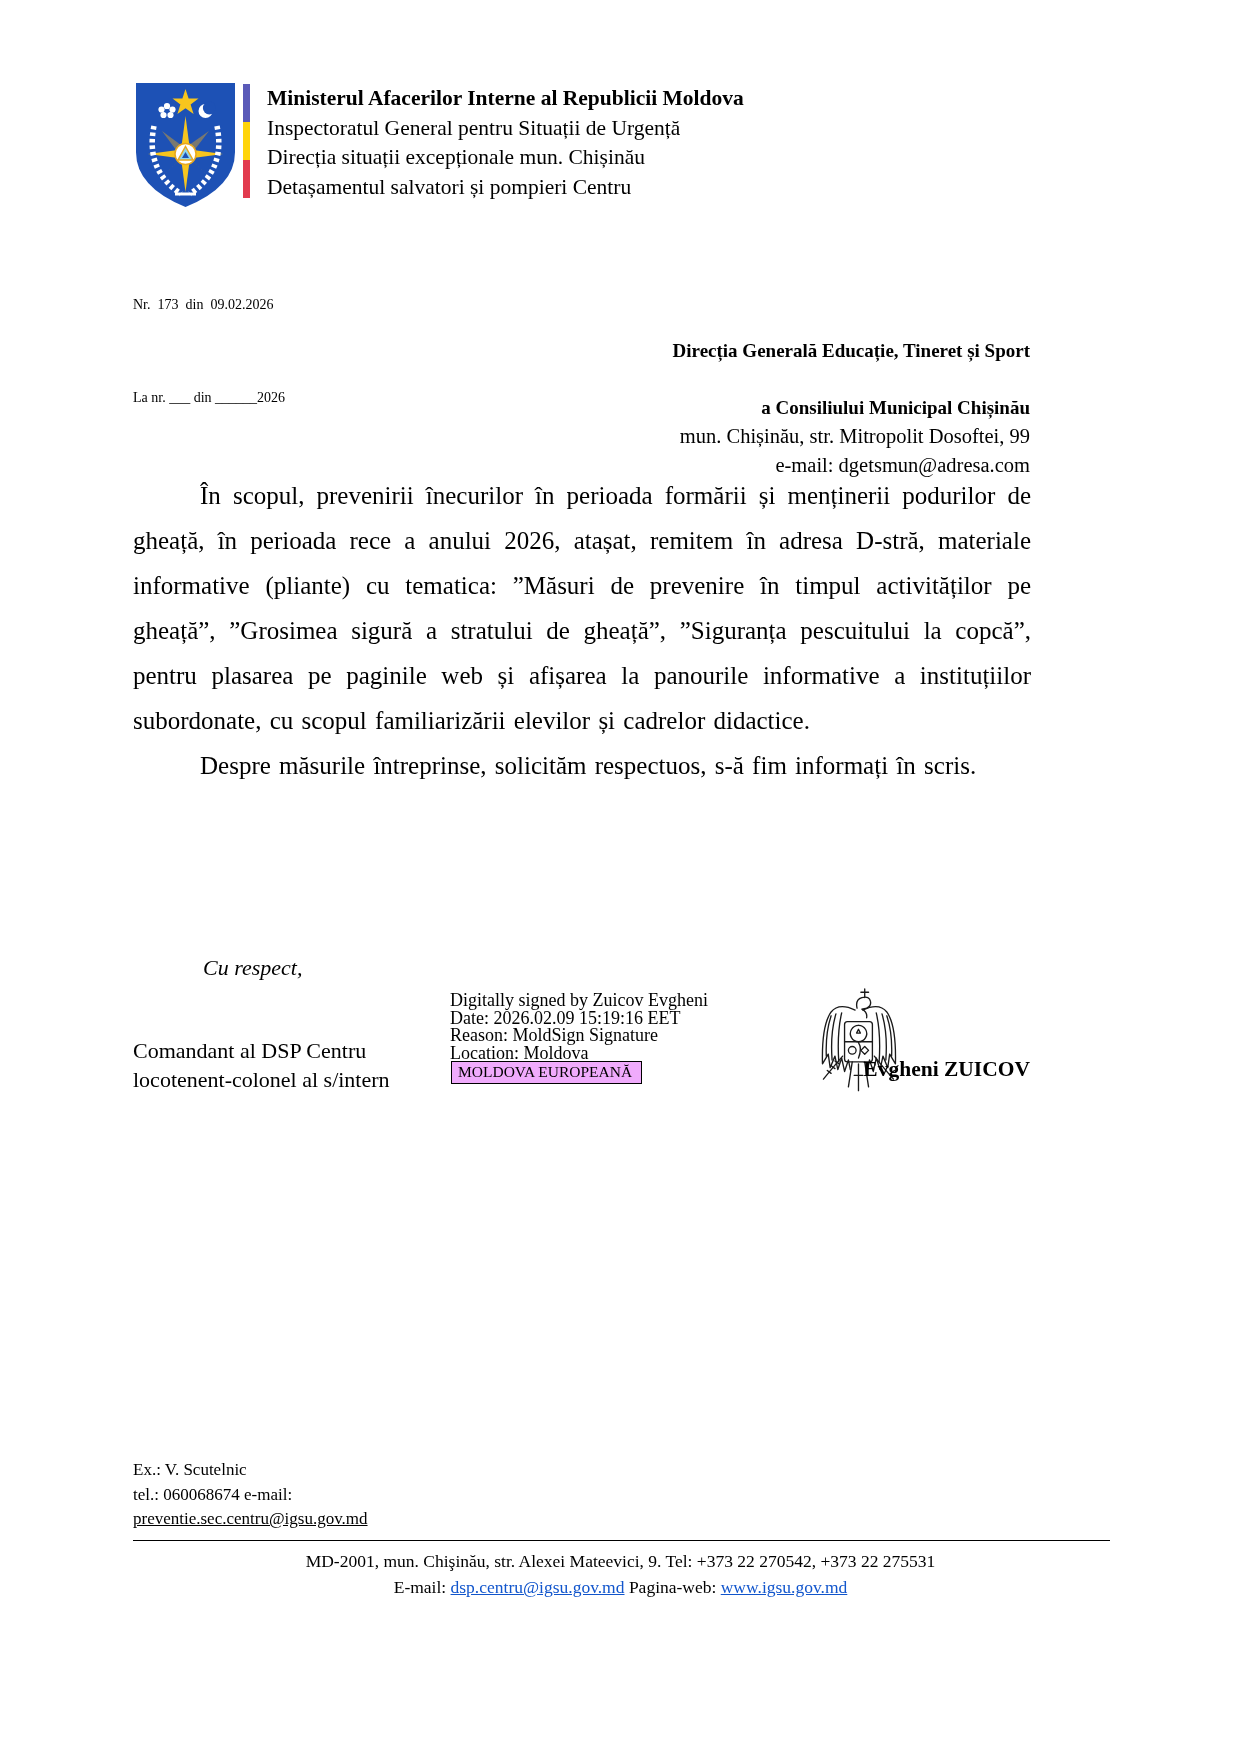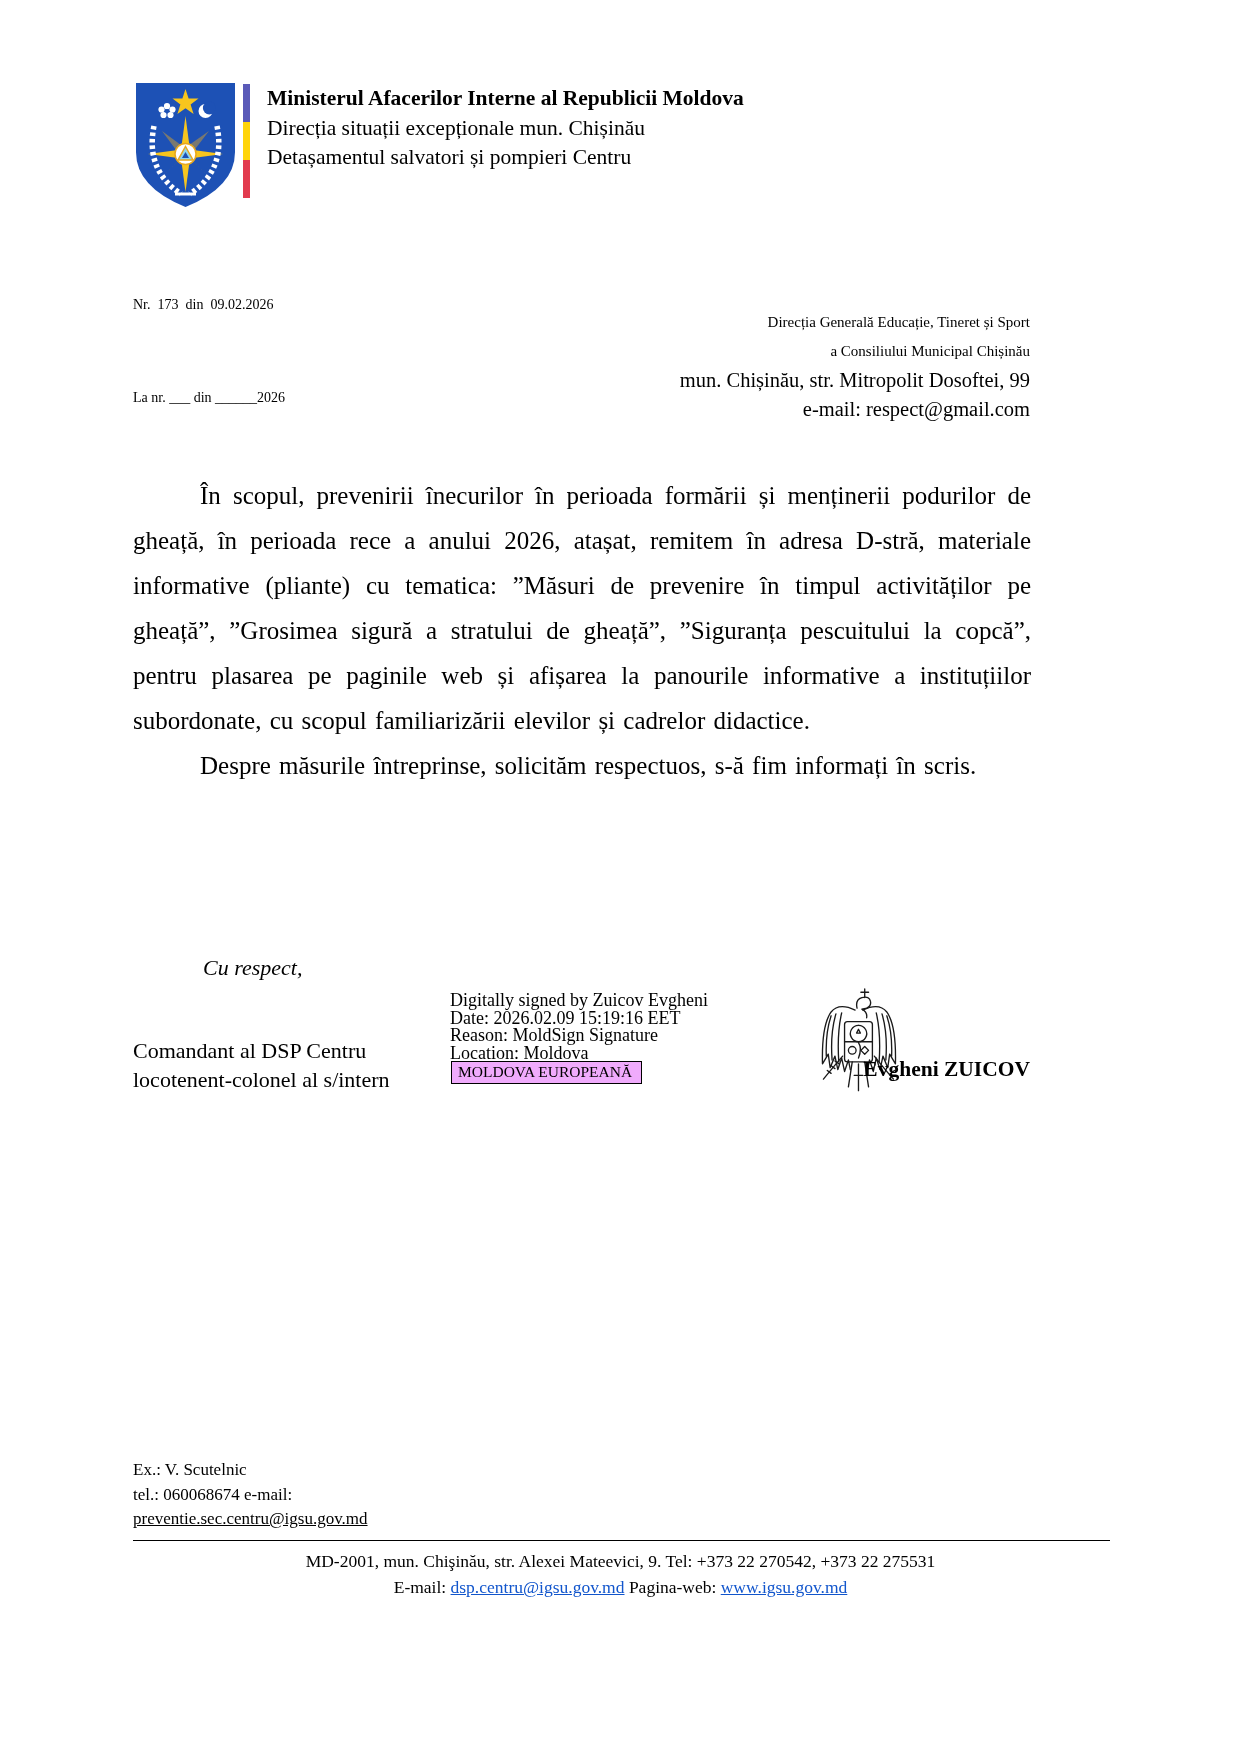--- a/index.html
+++ b/index.html
@@ -28,21 +28,21 @@
   .flagbar span{flex:1;}
   .flagbar .f0{background:var(--flag-blue);}
   .flagbar .f1{background:var(--flag-yellow);}
   .flagbar .f2{background:var(--flag-red);}
   .org{position:absolute;left:267px;top:84px;line-height:29.5px;font-size:21.5px;white-space:nowrap;}
   .org .l0{font-weight:bold;font-size:21.5px;}
   
   .refs{position:absolute;left:133px;top:227px;font-size:14px;line-height:31px;white-space:pre;}
   
   .recipient{position:absolute;right:211px;top:308px;text-align:right;line-height:29px;}
-  .recipient .b{font-weight:normal;font-size:15px;}
+  .recipient .b{font-weight:bold;font-size:19px;margin-top:28px;}
   .recipient .n{font-size:20.5px;}
   
   .body-text{position:absolute;left:133px;top:473px;width:898px;font-size:25px;line-height:45px;text-align:justify;word-spacing:2px;}
   .body-text p{text-indent:67px;}
   
   .closing{position:absolute;left:203px;top:942px;font-size:22px;font-style:italic;margin-top:13px;}
   .signer-title{position:absolute;left:133px;top:1036px;font-weight:normal;font-size:22px;line-height:29px;white-space:nowrap;}
   .stamp-text{position:absolute;left:450px;top:992px;font-size:18px;line-height:17.5px;white-space:nowrap;}
   .stamp-box{position:absolute;left:451px;top:1061px;border:1.6px solid #000;padding:1px 9px 2px 6px;font-size:15.5px;white-space:nowrap;background:#f0abfc;}
   .eagle{position:absolute;left:810px;top:985px;width:96px;height:124px;}
@@ -100,34 +100,35 @@
   </svg>
 
   <div class="flagbar">
     <span class="f0"></span>
     <span class="f1"></span>
     <span class="f2"></span>
   </div>
 
   <div class="org">
     <div class="l0">Ministerul Afacerilor Interne al Republicii Moldova</div>
+    <div>Inspectoratul General pentru Situații de Urgență</div>
     <div>Direcția situații excepționale mun. Chișinău</div>
     <div>Detașamentul salvatori și pompieri Centru</div>
   </div>
 
   <div class="refs">
     <div>Nr.  173  din  09.02.2026</div>
     <div>La nr. ___ din ______2026</div>
   </div>
 
   <div class="recipient">
     <div class="b">Direcția Generală Educație, Tineret și Sport</div>
     <div class="b">a Consiliului Municipal Chișinău</div>
     <div class="n">mun. Chișinău, str. Mitropolit Dosoftei, 99</div>
-    <div class="n">e-mail: respect@gmail.com</div>
+    <div class="n">e-mail: dgetsmun@adresa.com</div>
   </div>
 
   <div class="body-text">
     <p>În scopul, prevenirii înecurilor în perioada formării și menținerii podurilor de gheață, în perioada rece a anului 2026, atașat, remitem în adresa D-stră, materiale informative (pliante) cu tematica: ”Măsuri de prevenire în timpul activităților pe gheață”, ”Grosimea sigură a stratului de gheață”, ”Siguranța pescuitului la copcă”, pentru plasarea pe paginile web și afișarea la panourile informative a instituțiilor subordonate, cu scopul familiarizării elevilor și cadrelor didactice.</p>
     <p>Despre măsurile întreprinse, solicităm respectuos, s-ă fim informați în scris.</p>
   </div>
 
   <div class="closing">Cu respect,</div>
 
   <div class="signer-title">

